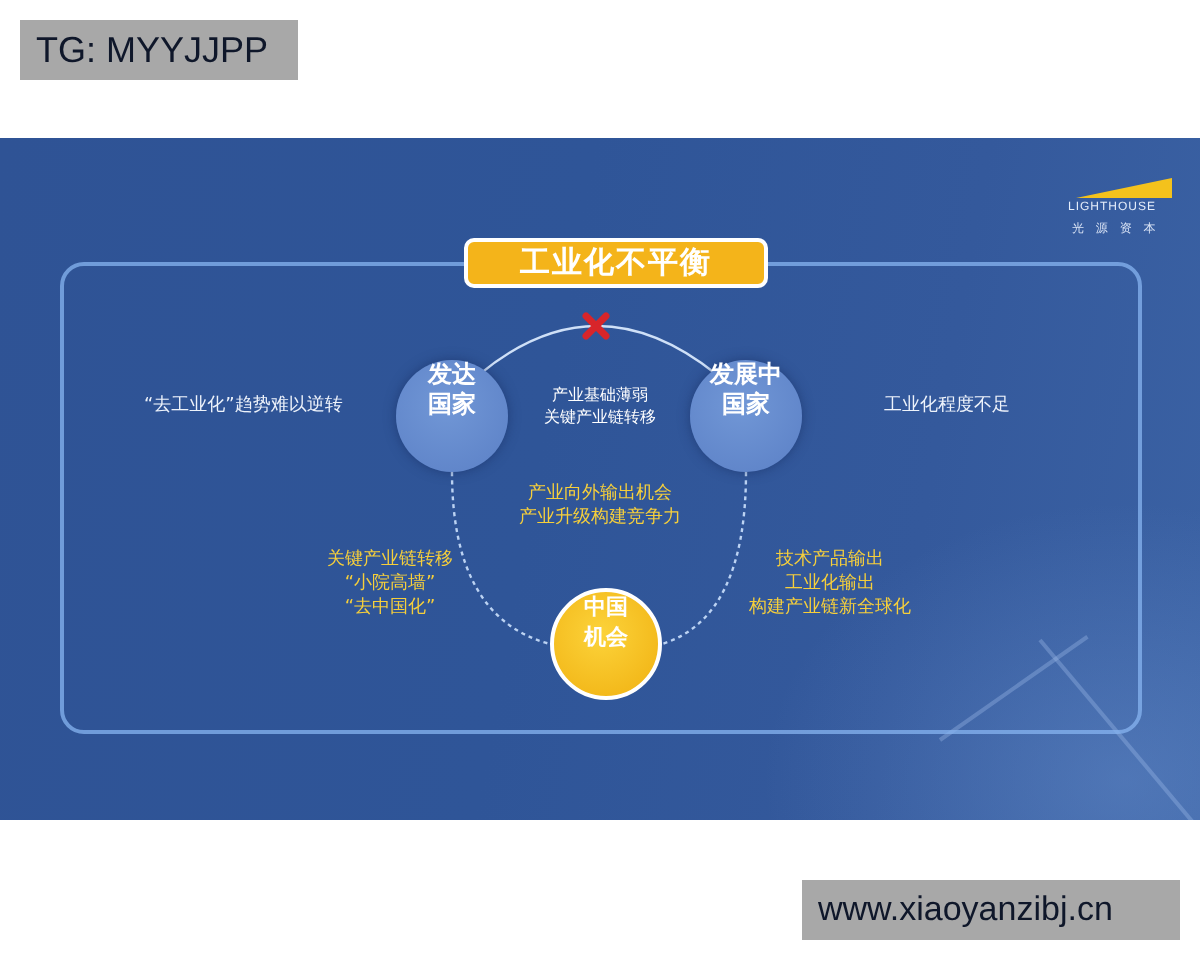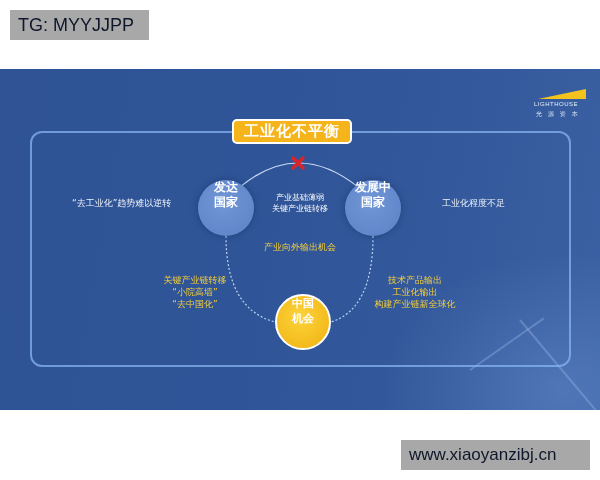--- a/index.html
+++ b/index.html
@@ -33,21 +33,21 @@
       border-left: 48px solid transparent; border-bottom: 10px solid #f4c21c;
     }
     .logo-text { position: absolute; left: 2px; top: 16px; font-size: 6px; color: #e6eefb; letter-spacing: 0.5px; font-family: "Liberation Sans", sans-serif; }
     .logo-sub { position: absolute; left: 4px; top: 25px; font-size: 6px; color: #d9e3f5; letter-spacing: 2px; }
 
     .frame {
       position: absolute; left: 30px; top: 62px; width: 541px; height: 236px;
       border: 2px solid rgba(135,180,240,0.75); border-radius: 12px; box-sizing: border-box;
     }
     .title-box {
-      position: absolute; left: 232px; top: 50px; width: 120px; height: 25px;
+      position: absolute; left: 232px; top: 50px; width: 152px; height: 25px;
       background: #f4b41a; border: 2px solid #ffffff; border-radius: 5px; box-sizing: border-box;
       color: #ffffff; font-weight: bold; font-size: 15px; text-align: center; line-height: 21px;
       letter-spacing: 1px;
     }
     svg.lines { position: absolute; left: 0; top: 0; }
 
     .circle {
       position: absolute; border-radius: 50%; color: #ffffff; font-weight: bold;
       font-size: 12px; line-height: 15px; text-align: center;
       display: flex; align-items: center; flex-direction: column;
@@ -126,20 +126,21 @@
   <div class="circle c-china">
     <div>中国</div>
     <div>机会</div>
   </div>
 
   <div class="txt white" style="left:72px; top:128px;">“去工业化”趋势难以逆转</div>
   <div class="txt white" style="left:442px; top:128px;">工业化程度不足</div>
 
   <div class="txt yellow" style="left:245px; top:172px; width:110px;">
     <div>产业向外输出机会</div>
+    <div>产业升级构建竞争力</div>
   </div>
 
   <div class="txt yellow" style="left:360px; top:205px; width:110px;">
     <div>技术产品输出</div>
     <div>工业化输出</div>
     <div>构建产业链新全球化</div>
   </div>
 
   <div class="txt yellow" style="left:150px; top:205px; width:90px;">
     <div>关键产业链转移</div>

